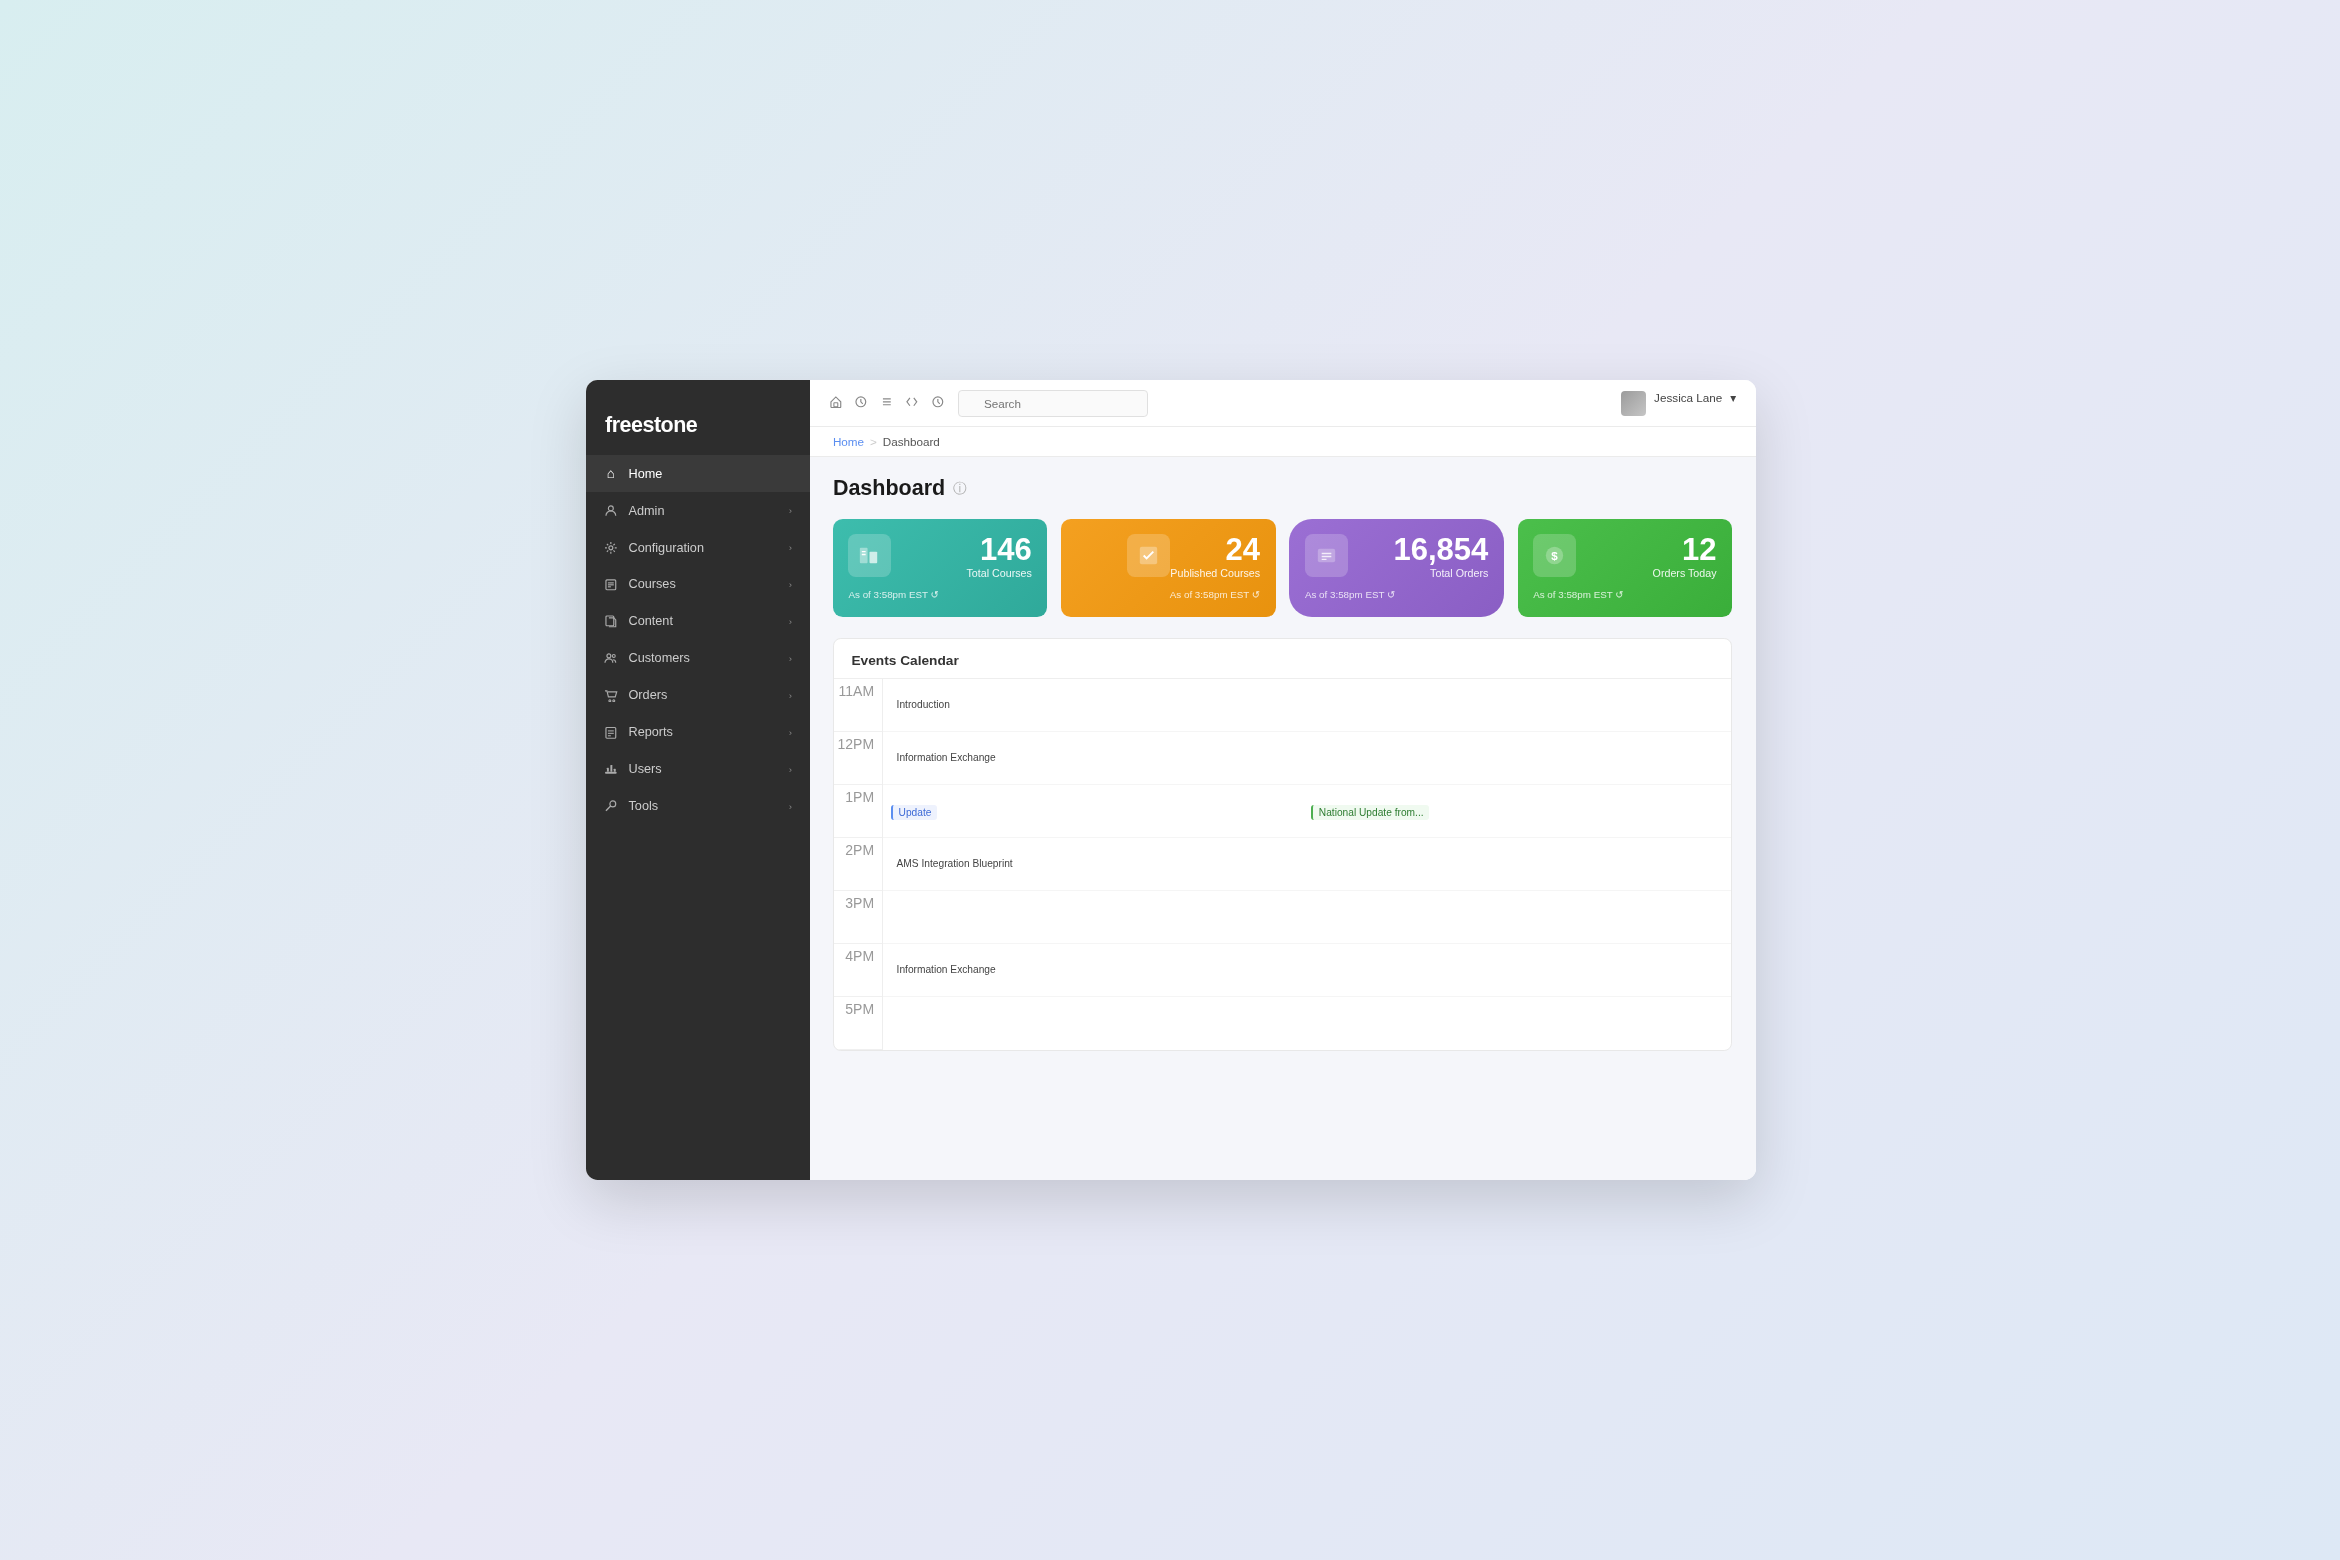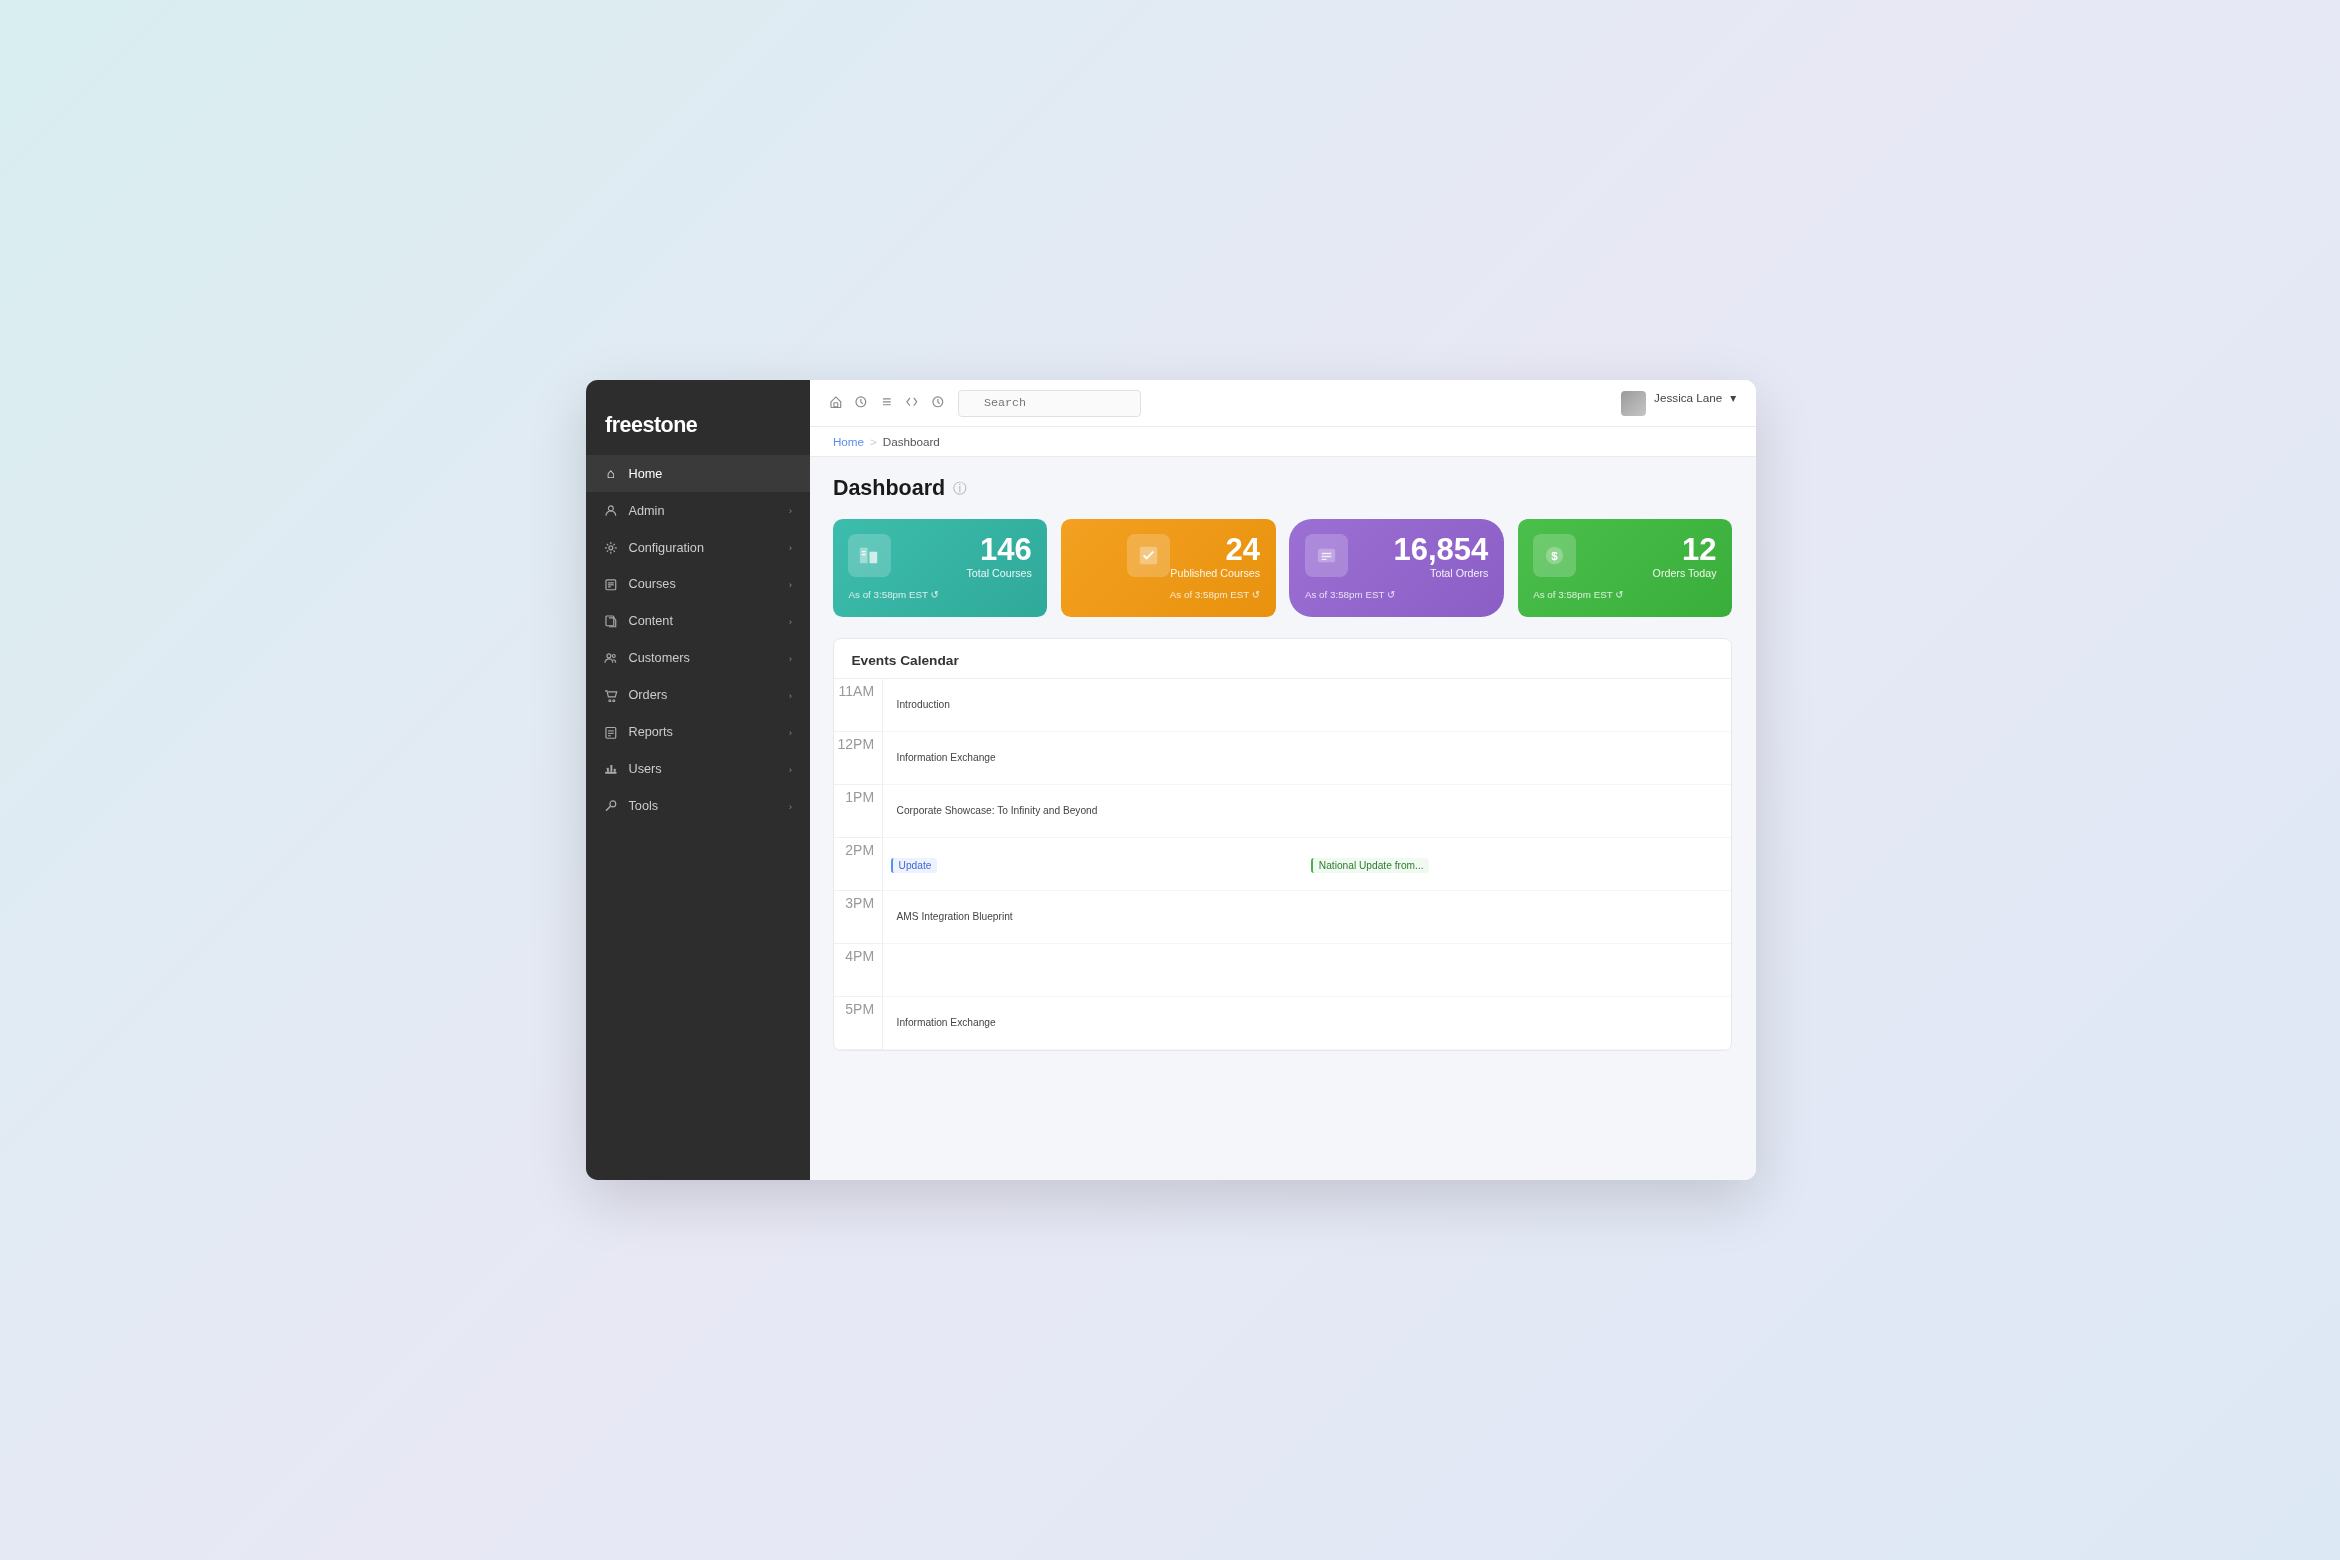--- a/index.html
+++ b/index.html
@@ -108,21 +108,20 @@
       flex: 1;
       max-width: 195px;
       height: 27px;
       border: 1px solid #e0e0e0;
       border-radius: 3.9px;
       padding: 0 7.8px 0 25px;
       font-size: 11.7px;
       color: #666666;
       background: #fafafa;
       position: relative;
-      font-family: Liberation Mono, monospace;
     }
     .search-wrapper {
       position: relative;
       max-width: 195px;
     }
     .search-icon-inner {
       position: absolute;
       left: 7.8px;
       top: 50%;
       transform: translateY(-50%);
@@ -628,23 +627,20 @@
           <div class="calendar-events-col">
 
             <div class="event-row">
               <span class="event-item">Introduction</span>
             </div>
 
             <div class="event-row">
               <span class="event-item">Information Exchange</span>
             </div>
 
-            <div class="event-row">
-              <span class="event-item">Corporate Showcase: To Infinity and Beyond</span>
-            </div>
 
             <div class="event-row">
               <div class="event-split">
                 <div class="event-col-left">
                   <span class="event-item blue-bar">Update</span>
                 </div>
                 <div class="event-col-right">
                   <span class="event-item green-dot">National Update from...</span>
                 </div>
               </div>

